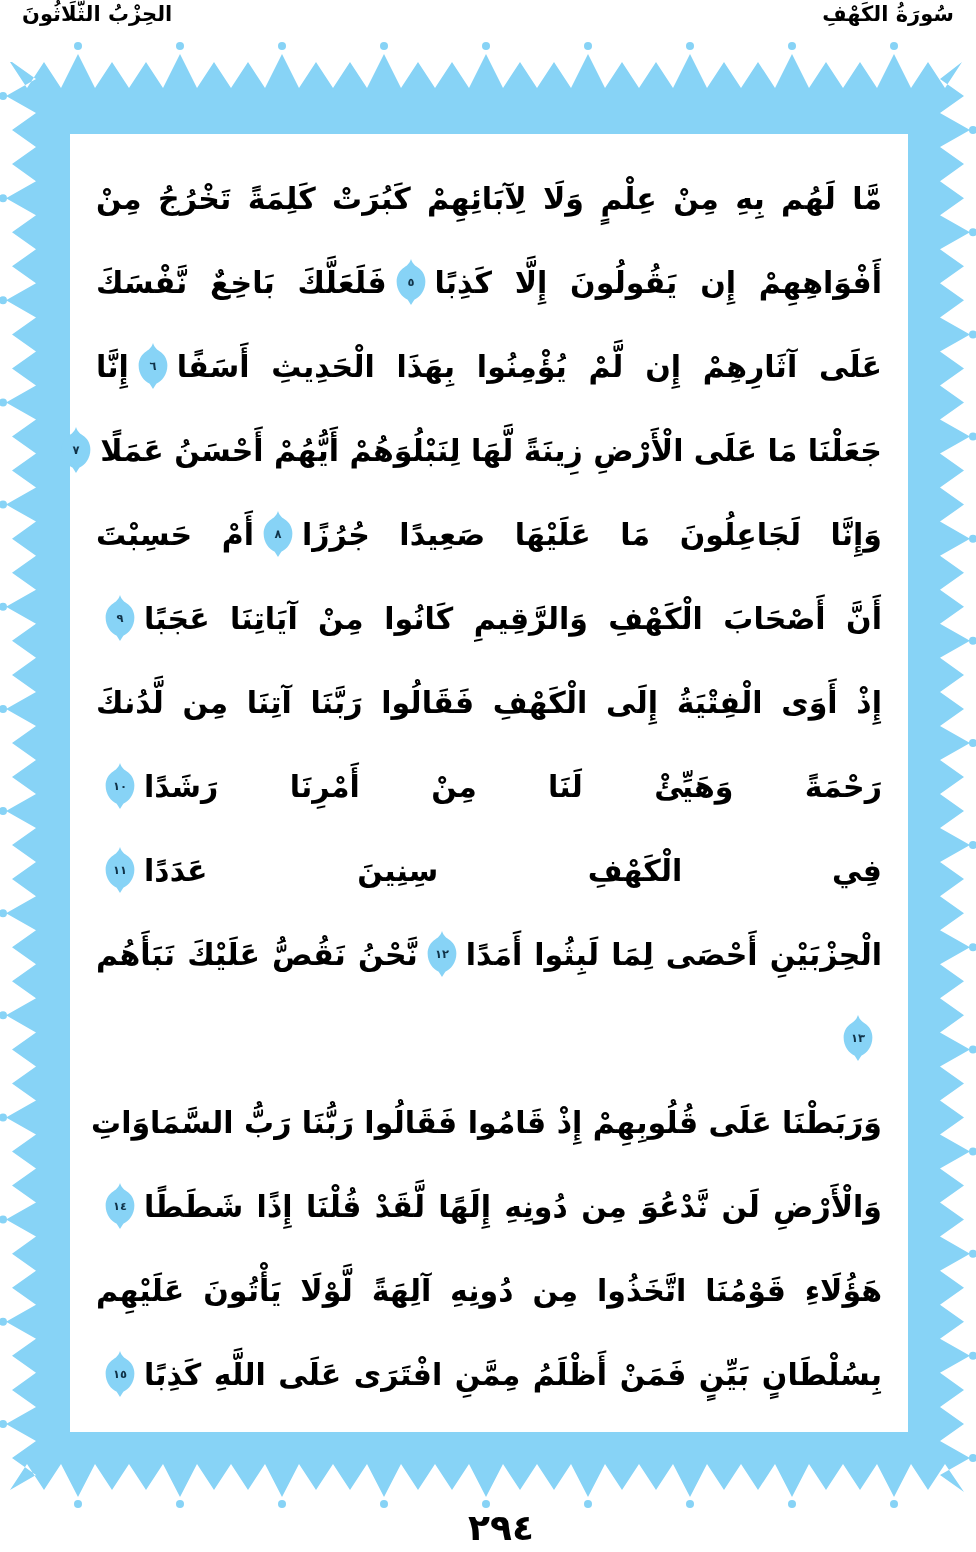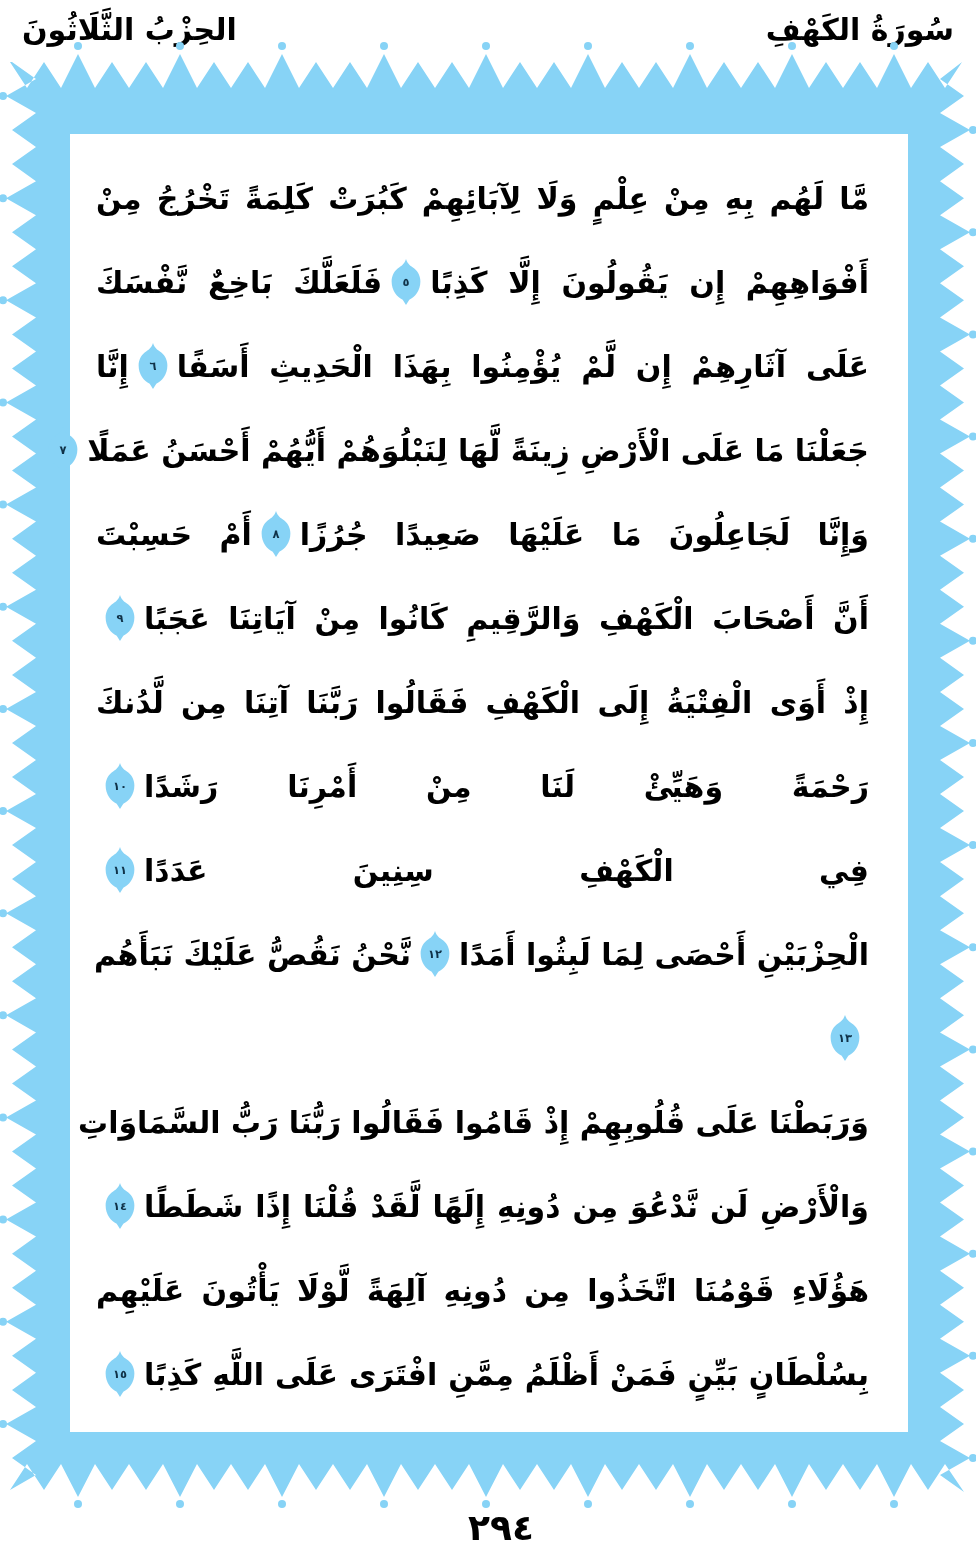--- a/index.html
+++ b/index.html
@@ -3,32 +3,32 @@
 <meta charset="utf-8">
 <style>
   :root { --frame-blue:#87D3F6; --ink:#000000; }
   html,body{margin:0;padding:0;background:#ffffff;}
   .canvas{
     position:relative; width:976px; height:1552px; background:#ffffff;
     overflow:hidden; font-family:"DejaVu Sans", sans-serif; direction:rtl;
   }
   
   .hdr{
-    position:absolute; top:12px; font-size:30px; font-weight:bold; color:var(--ink);
+    position:absolute; top:2px; font-size:21px; font-weight:bold; color:var(--ink);
     direction:rtl; white-space:nowrap;
   }
   .hdr-right{right:22px;}
   .hdr-left{left:22px;}
   
   #frame-svg{position:absolute; left:0; top:0; width:976px; height:1552px;}
   #frame-svg .frame, #frame-svg .dot{fill:var(--frame-blue);}
   
   .text-area{
     position:absolute; left:70px; top:134px; width:838px; height:1298px;
-    box-sizing:border-box; padding:34px 39px 26px 26px;
+    box-sizing:border-box; padding:34px 26px 26px 26px;
     display:flex; flex-direction:column; justify-content:space-between;
     direction:rtl;
   }
   .qline{
     text-align:justify; text-align-last:justify;
     font-size:30px; font-weight:bold; color:var(--ink);
     line-height:62px; height:62px; overflow:visible; white-space:nowrap;
   }
   .vmark{
     display:inline-block; width:34px; height:46px; vertical-align:middle;

